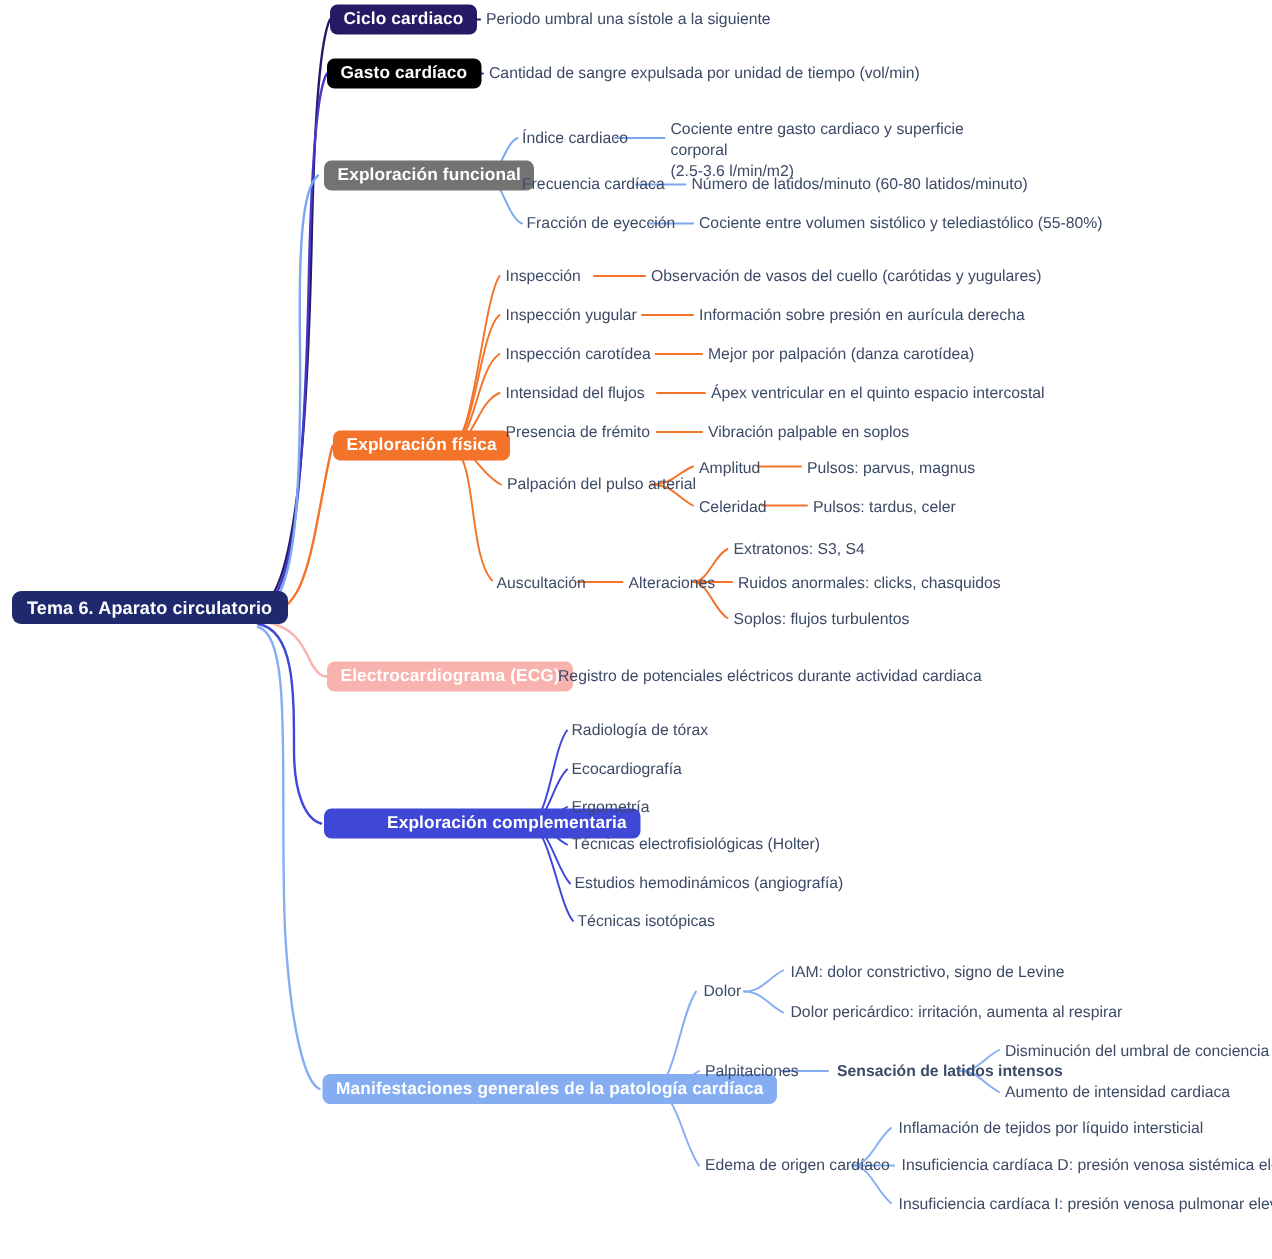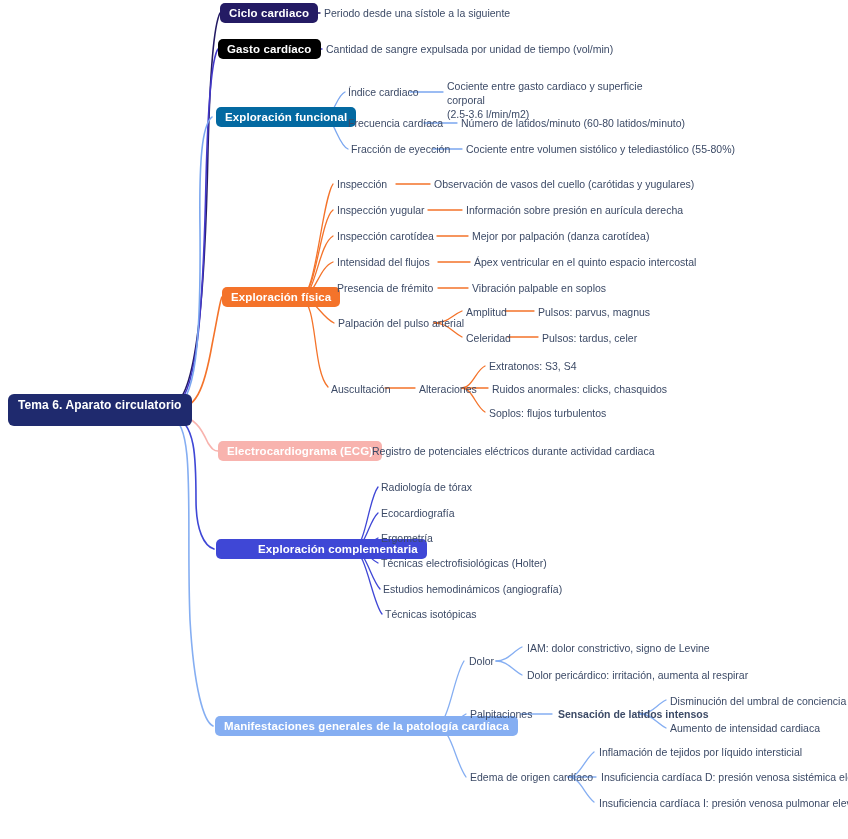--- a/index.html
+++ b/index.html
@@ -39,28 +39,28 @@
     font-weight: bold;
     font-size: 11.5px;
     line-height: 20px;
     height: 20px;
     padding: 0 9px;
     letter-spacing: 0.1px;
   }
   .badge.root {
     background: #1f2a6e;
     font-size: 12px;
-    height: 32px;
+    height: 22px;
     line-height: 22px;
     padding: 0 10px;
     border-radius: 6px;
   }
   .badge.navy    { background: #241b64; }
   .badge.indigo  { background: #000000; }
-  .badge.lightblue { background: #0369a1; }
+  .badge.lightblue { background: #737373; }
   .badge.orange  { background: #f4732a; }
   .badge.pink    { background: #f8b3ae; }
   .badge.blue    { background: #3f47d6; padding-left: 42px; }
   .badge.softblue{ background: #85aef2; }
 
   
   .leaf {
     color: #3c4a66;
     font-size: 10.5px;
     line-height: 14px;
@@ -156,21 +156,21 @@
   </svg>
 
   <div class="node badge root" style="left:8px; top:394px;">
     <span>Tema 6. Aparato circulatorio</span>
   </div>
 
   <div class="node badge navy" style="left:220px; top:3px;">
     <span>Ciclo cardiaco</span>
   </div>
   <div class="node leaf" style="left:324px; top:6px;">
-    <span>Periodo desde una sístole a la siguiente</span>
+    <span>Periodo umbral una sístole a la siguiente</span>
   </div>
 
   <div class="node badge indigo" style="left:218px; top:39px;">
     <span>Gasto cardíaco</span>
   </div>
   <div class="node leaf" style="left:326px; top:42px;">
     <span>Cantidad de sangre expulsada por unidad de tiempo (vol/min)</span>
   </div>
 
   <div class="node badge lightblue" style="left:216px; top:107px;">

